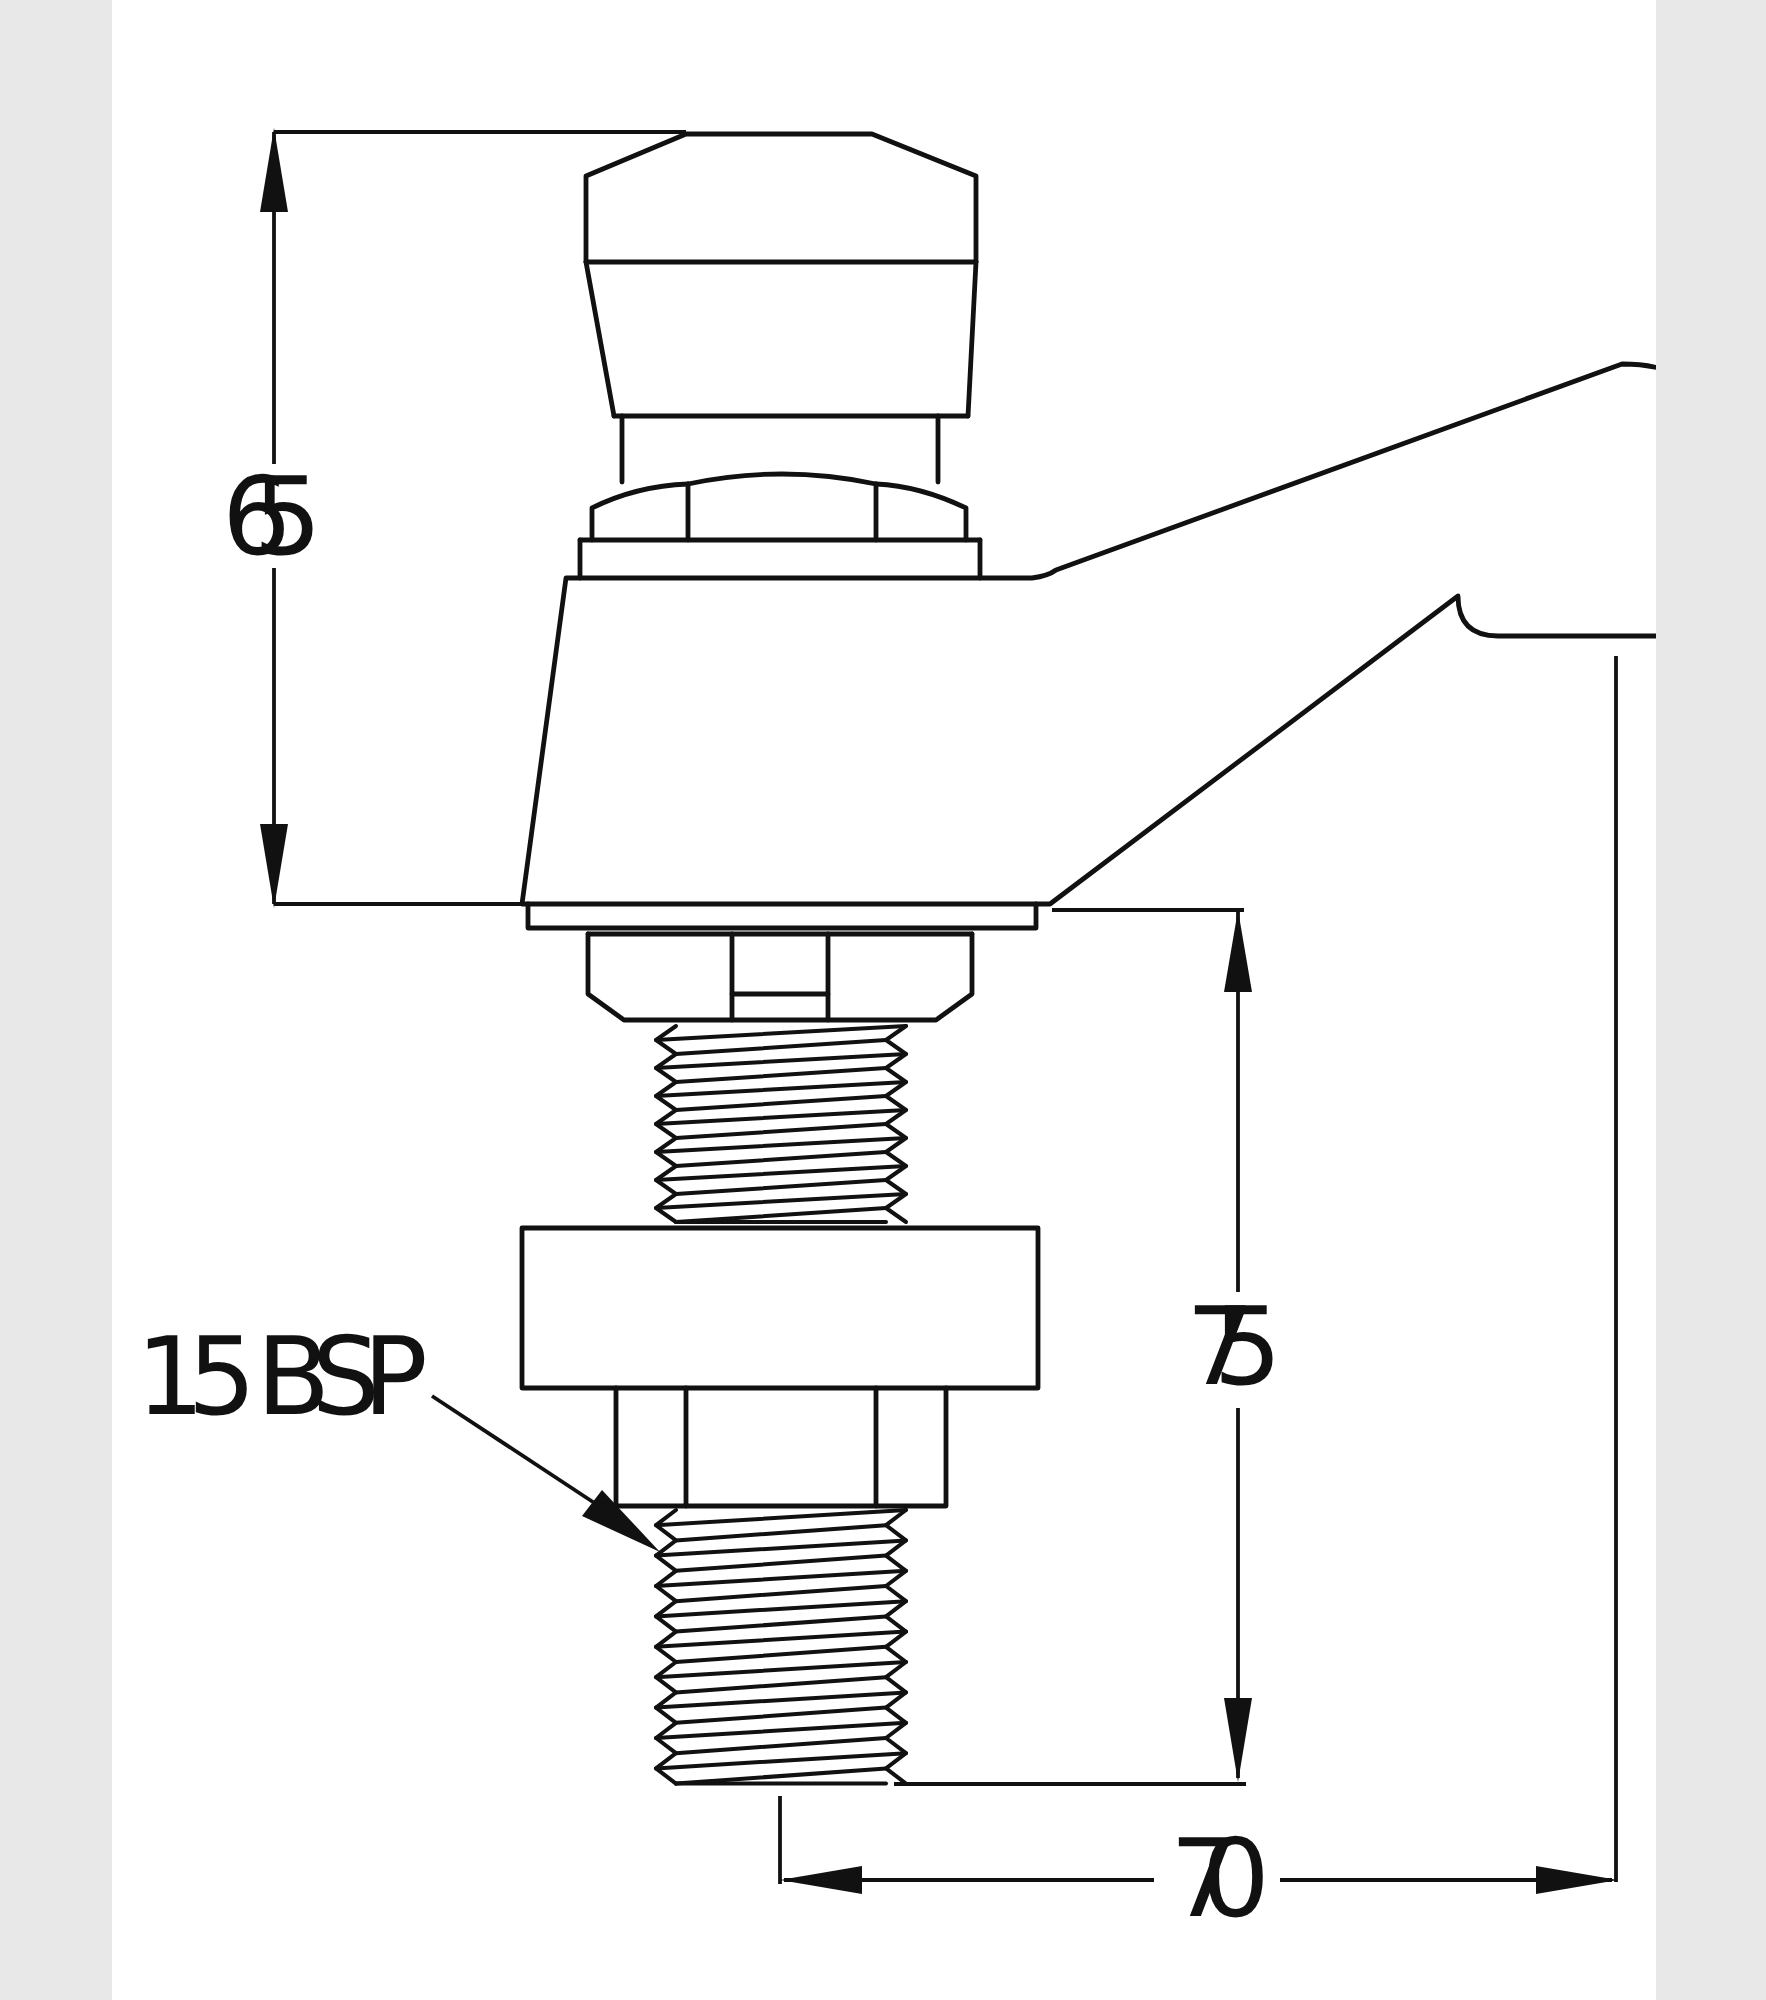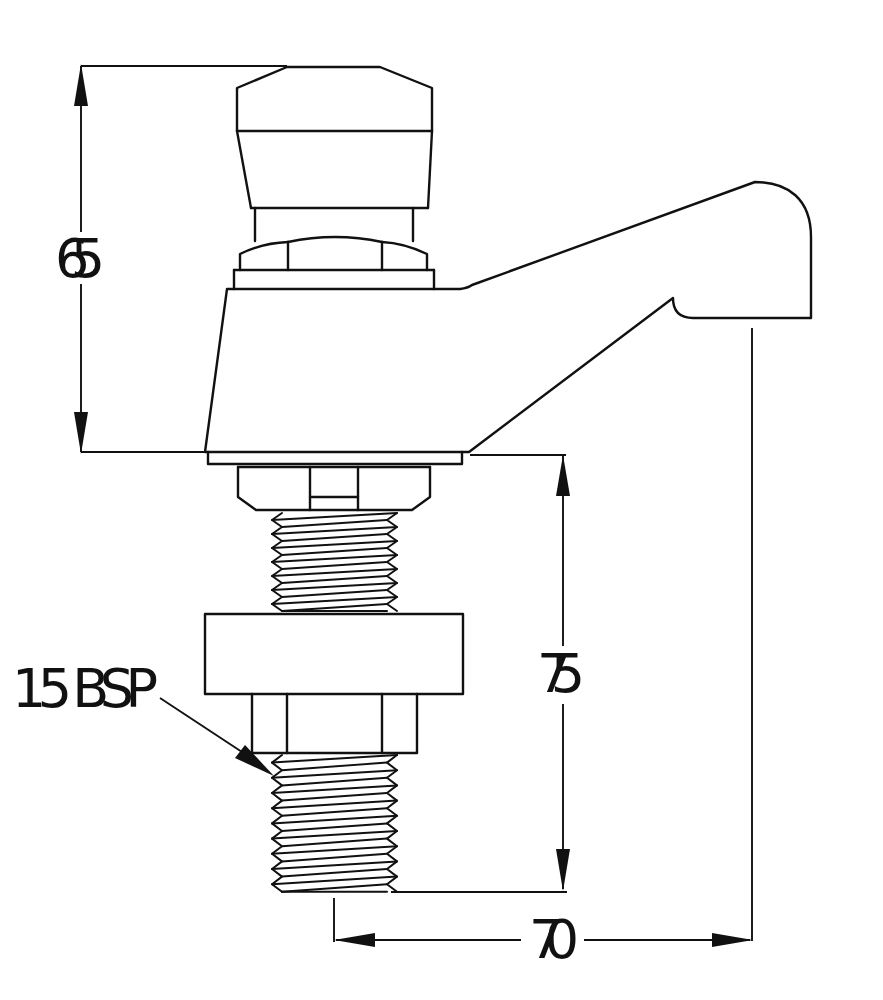--- a/index.html
+++ b/index.html
@@ -1,18 +1,18 @@
 <!DOCTYPE html>
 <html style="--ln: #111111; --bg: #ffffff;"><head>
 <meta charset="utf-8">
 <style>
   :root { --ln: #111111; --bg: #ffffff; }
   html,body { margin:0; padding:0; background:#e8e8e8; }
   .stage {
-    position:relative; width:883px; height:1000px; background:var(--bg);
+    position:relative; width:772px; height:1000px; background:var(--bg);
     margin:0 auto; overflow:hidden;
     font-family:"DejaVu Sans", sans-serif;
   }
   svg { position:absolute; inset:0; display:block; }
   .ln { stroke:var(--ln); fill:none; stroke-width:2.4; stroke-linejoin:round; stroke-linecap:round; }
   .tn { stroke:var(--ln); fill:none; stroke-width:2;   stroke-linejoin:round; stroke-linecap:round; }
   .dm { stroke:var(--ln); fill:none; stroke-width:1.9; stroke-linecap:butt; }
   .ar { fill:var(--ln); stroke:none; }
   .tx { fill:var(--ln); font-family:"DejaVu Sans", sans-serif; font-size:54px; font-weight:400; }
 </style>

